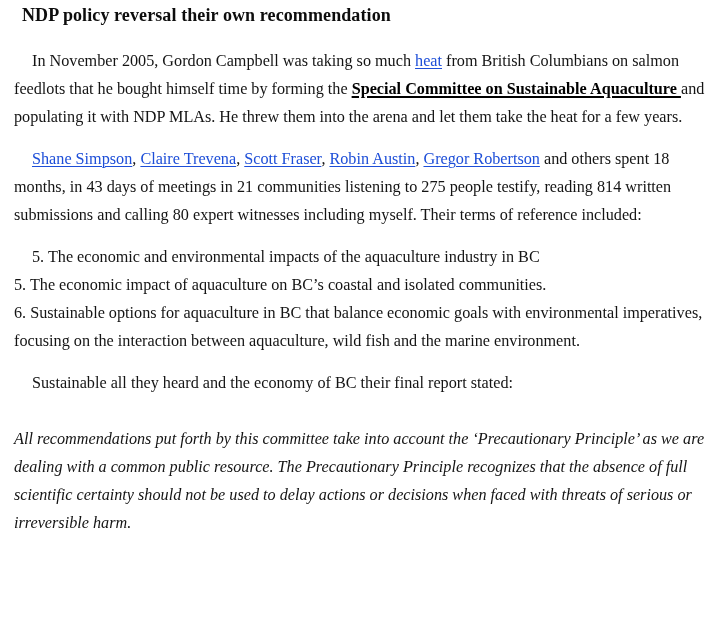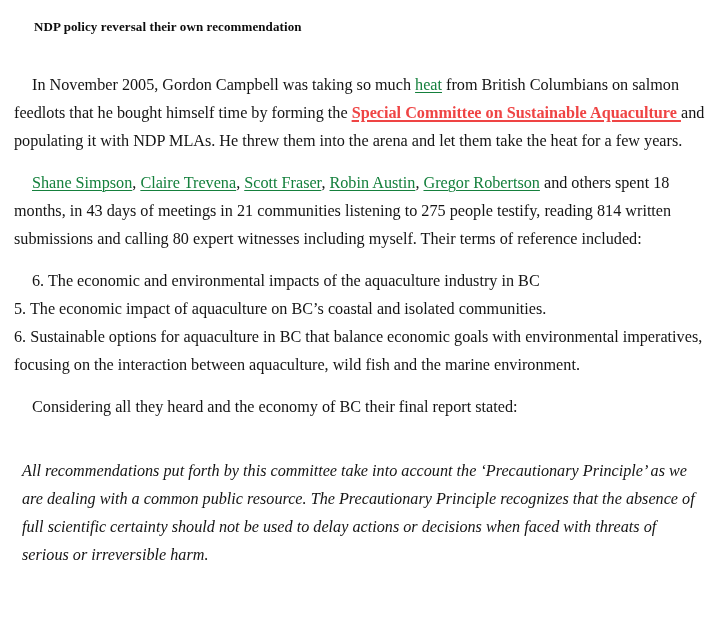--- a/index.html
+++ b/index.html
@@ -16,24 +16,24 @@
   }
   .page {
     width: 721px;
     height: 629px;
     box-sizing: border-box;
     padding: 0 11px 0 14px;
     background: #ffffff;
     position: relative;
   }
   .article-title {
-    font-size: 13px;
+    font-size: 18px;
     font-weight: bold;
     line-height: 20px;
-    margin: 12px;
+    margin: 0;
     padding: 5px 0 0 8px;
     letter-spacing: 0.1px;
     color: #0d0d0d;
   }
   .para {
     font-size: 16.2px;
     line-height: 28px;
     margin: 0;
     padding: 0;
     color: #141414;
@@ -46,31 +46,31 @@
   .gap-2 { height: 14px; }
   .gap-3 { height: 14px; }
   .gap-4 { height: 14px; }
   .gap-5 { height: 28px; }
   .list-block .para { text-indent: 0; }
   .list-block .para.first { text-indent: 18px; }
   .quote {
     font-style: italic;
     font-size: 16.2px;
     line-height: 28px;
-    margin: 8px;
+    margin: 0;
     color: #141414;
   }
   a.link {
-    color: #15803d;
+    color: #1d4ed8;
     text-decoration: underline;
     text-decoration-thickness: 1px;
     text-underline-offset: 2px;
   }
   a.link-strong {
-    color: #ef4444;
+    color: #000000;
     font-weight: bold;
     text-decoration: underline;
     text-decoration-thickness: 1.6px;
     text-underline-offset: 2px;
   }
 </style>
 </head>
 <body>
 
 <div class="page">
@@ -81,26 +81,26 @@
 
   <p class="para indent"><span>In November 2005, Gordon Campbell was taking so much </span><a href="#" class="link">heat</a><span> from British Columbians on salmon feedlots that he bought himself time by forming the </span><a href="#" class="link-strong">Special Committee on Sustainable Aquaculture </a><span>and populating it with NDP MLAs. He threw them into the arena and let them take the heat for a few years.</span></p>
 
   <div class="gap-2"></div>
 
   <p class="para indent"><a href="#" class="link">Shane Simpson</a><span>, </span><a href="#" class="link">Claire Trevena</a><span>, </span><a href="#" class="link">Scott Fraser</a><span>, </span><a href="#" class="link">Robin Austin</a><span>, </span><a href="#" class="link">Gregor Robertson</a><span> and others spent 18 months, in 43 days of meetings in 21 communities listening to 275 people testify, reading 814 written submissions and calling 80 expert witnesses including myself. Their terms of reference included:</span></p>
 
   <div class="gap-3"></div>
 
   <div class="list-block">
-    <p class="para first">6. The economic and environmental impacts of the aquaculture industry in BC</p>
+    <p class="para first">5. The economic and environmental impacts of the aquaculture industry in BC</p>
     <p class="para">5. The economic impact of aquaculture on BC’s coastal and isolated communities.</p>
     <p class="para">6. Sustainable options for aquaculture in BC that balance economic goals with environmental imperatives, focusing on the interaction between aquaculture, wild fish and the marine environment.</p>
   </div>
 
   <div class="gap-4"></div>
 
-  <p class="para indent">Considering all they heard and the economy of BC their final report stated:</p>
+  <p class="para indent">Sustainable all they heard and the economy of BC their final report stated:</p>
 
   <div class="gap-5"></div>
 
   <p class="quote">All recommendations put forth by this committee take into account the ‘Precautionary Principle’ as we are dealing with a common public resource. The Precautionary Principle recognizes that the absence of full scientific certainty should not be used to delay actions or decisions when faced with threats of serious or irreversible harm.</p>
 
 </div>
 
 </body></html>

